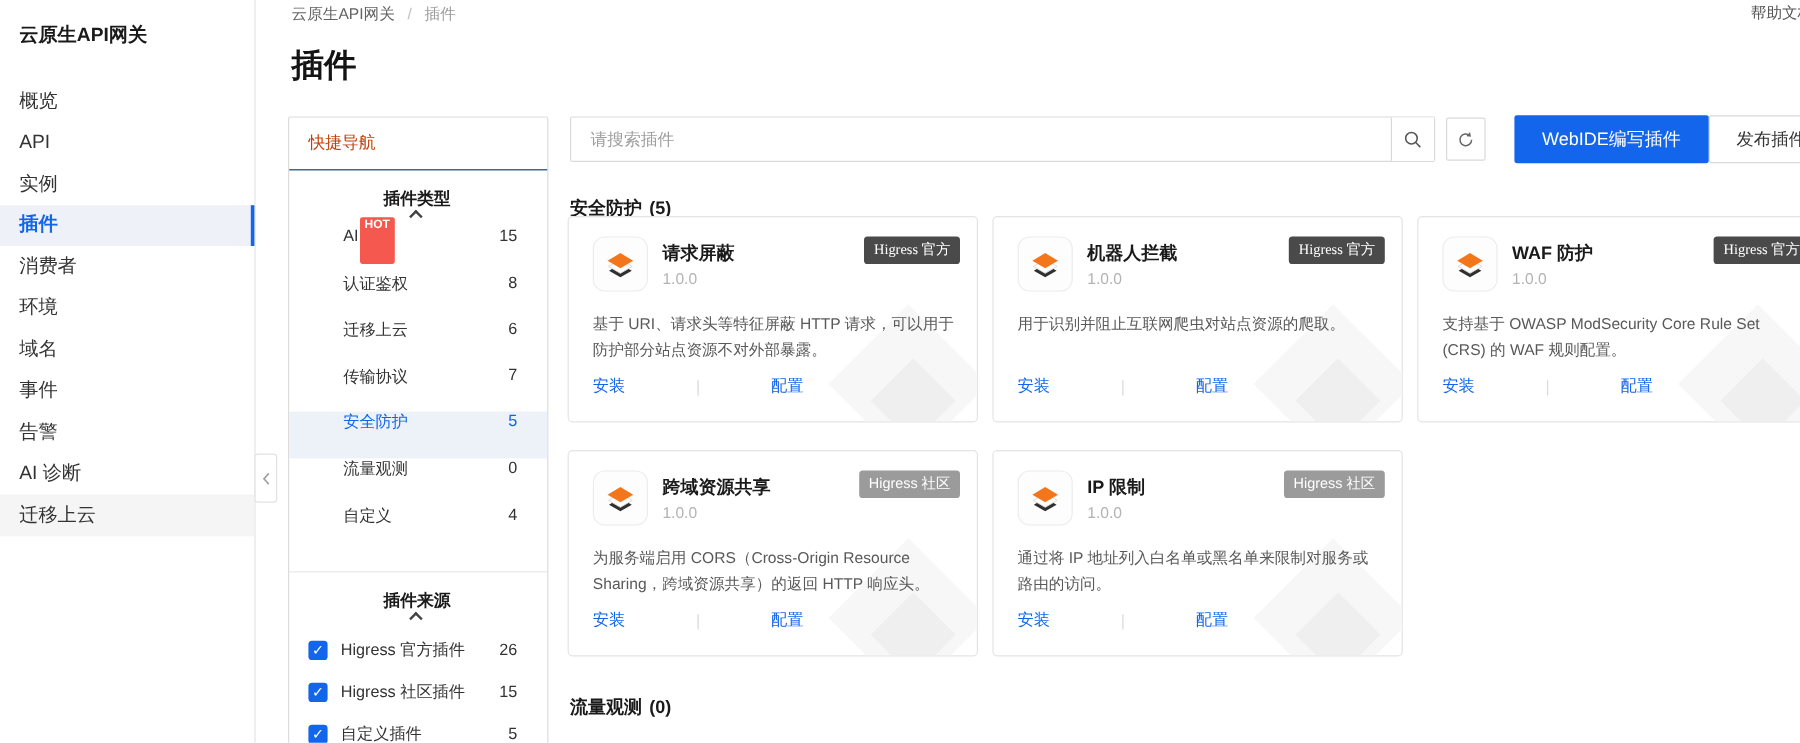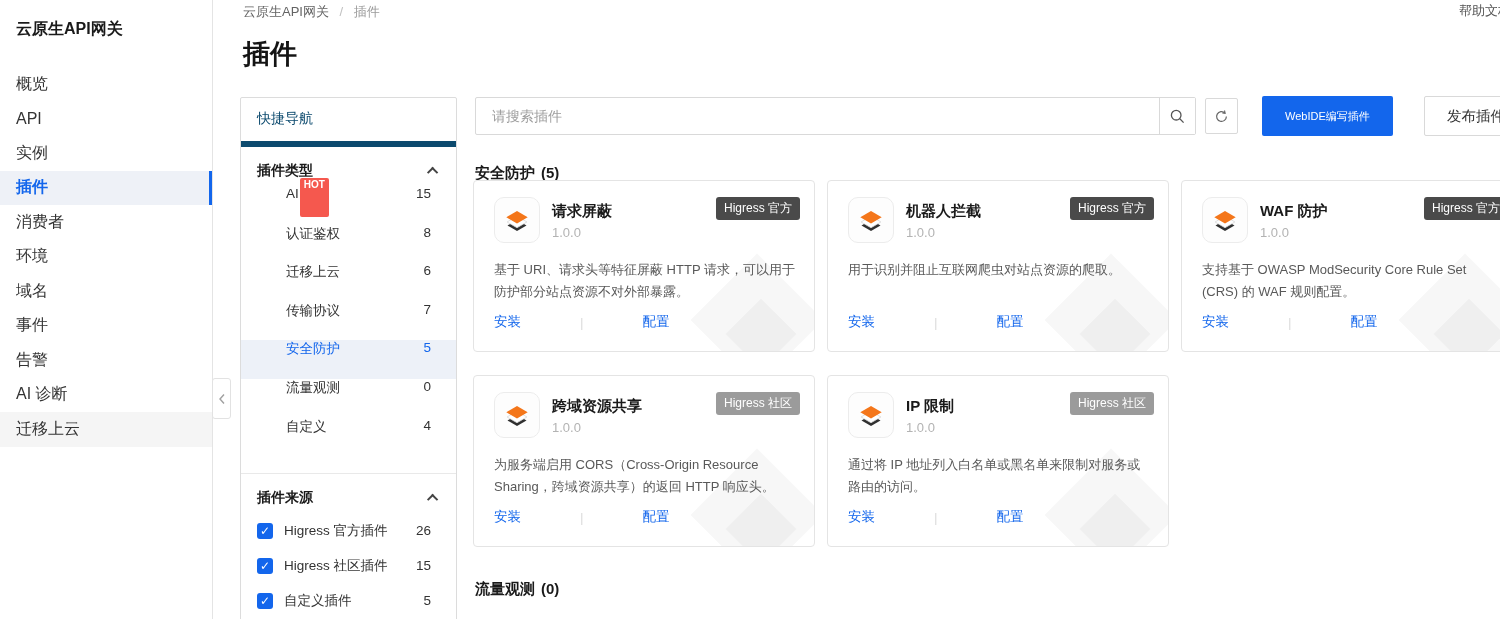--- a/index.html
+++ b/index.html
@@ -25,23 +25,23 @@
   .breadcrumb { position:absolute; left:243px; top:2px; font-size:13px; height:20px; line-height:20px; }
   .breadcrumb .root { color:#636363; cursor:pointer; }
   .breadcrumb .sep { color:#c0c0c0; margin:0 7px; }
   .breadcrumb .cur { color:#9b9b9b; }
   .help-link { position:absolute; left:1459px; top:2px; font-size:13px; color:#555; white-space:nowrap; cursor:pointer; }
   .page-title { position:absolute; left:243px; top:36px; font-size:27px; font-weight:bold; color:#141414; }
 
   
   .filter-panel { position:absolute; left:240px; top:97px; width:217px; height:540px;
     border:1px solid #dcdcdc; border-radius:2px; background:#fff; }
-  .quick-nav { padding:12px 16px 13px; font-size:14px; color:#0c4a6e; border-bottom:6px solid #0c4a6e; }
+  .quick-nav { padding:12px 16px 13px; font-size:14px; color:#c2410c; border-bottom:1px solid #0c4a6e; }
   .group-title { display:flex; align-items:center; justify-content:space-between;
-    padding:15px 18px 6px 16px; font-size:14px; font-weight:bold; color:#1a1a1a; }
+    padding:15px 18px 6px 16px; font-size:14px; font-weight:bold; color:#1a1a1a;flex-direction:column; }
   .chev-up { width:8px; height:8px; border-left:2px solid #444; border-top:2px solid #444;
     transform:rotate(45deg) translateY(2px); display:inline-block; cursor:pointer; }
   .type-item { height:38.6px; display:flex; padding:0 25px 0 45px;
     font-size:13.5px; color:#333; cursor:pointer; }
   .type-item .cnt { margin-left:auto; color:#333; }
   .type-item.active { background:#edf1f8; color:#1366ec; }
   .type-item.active .cnt { color:#1366ec; }
   .hot-badge { display:inline-block; background:#f5584e; color:#fff; font-size:10px; font-weight:bold;
     padding:1px 4px; border-radius:2px; margin-left:1px; transform:translateY(-8px); line-height:12px; }
   .panel-divider { border-top:1px solid #e9e9e9; margin-top:17px; }
@@ -56,39 +56,39 @@
     border:1px solid #d9d9d9; border-radius:2px; display:flex; background:#fff; }
   .search-input { flex:1; border:none; outline:none; padding:0 16px; font-size:14px;
     color:#333; font-family:inherit; background:transparent; }
   .search-input::placeholder { color:#9e9e9e; }
   .search-btn { width:36px; border-left:1px solid #d9d9d9; background:#fff; display:flex;
     align-items:center; justify-content:center; cursor:pointer; }
   .refresh-btn { position:absolute; left:1205px; top:98px; width:33px; height:36px;
     border:1px solid #d9d9d9; border-radius:2px; background:#fff; display:flex;
     align-items:center; justify-content:center; cursor:pointer; }
   .btn-primary { position:absolute; left:1262px; top:96px; height:40px; padding:0 23px;
-    background:#1366ec; color:#fff; font-size:11px; border:none; border-radius:2px;
+    background:#1366ec; color:#fff; font-size:15px; border:none; border-radius:2px;
     cursor:pointer; font-family:inherit; }
   .btn-default { position:absolute; left:1424px; top:96px; height:40px; width:108px;
     background:#fff; color:#333; font-size:14.5px; border:1px solid #d9d9d9; border-radius:2px;
     cursor:pointer; font-family:inherit; text-align:left; padding-left:22px; white-space:nowrap; }
 
   
   .section-header { position:absolute; font-size:15px; font-weight:bold; color:#1a1a1a; }
   .section-header .cnt { margin-left:6px; }
   .card { position:absolute; width:342px; height:172px; background:#fff;
     border:1px solid #e4e4e4; border-radius:4px; overflow:hidden; }
   .card .plug-icon { position:absolute; left:20px; top:16px; width:46px; height:46px;
     border:1px solid #ececec; border-radius:10px; background:#fdfdfd;
     display:flex; align-items:center; justify-content:center; }
   .card .c-title { position:absolute; left:78px; top:21px; font-size:15px; font-weight:bold; color:#1a1a1a; }
   .card .c-version { position:absolute; left:78px; top:44px; font-size:13px; color:#b3b3b3; }
   .card .c-badge { position:absolute; right:14px; top:16px; color:#fff; font-size:12px;
     padding:3px 8px; border-radius:3px; white-space:nowrap; }
-  .card .c-badge.official { background:#4a4a4a; }
+  .card .c-badge.official { background:#4a4a4a;font-family:Liberation Serif, serif; }
   .card .c-badge.community { background:#9b9b9b; }
   .card .c-desc { position:absolute; left:20px; top:78px; width:304px; font-size:13px;
     color:#595959; line-height:22px; }
   .card .c-actions { position:absolute; left:20px; top:132px; font-size:13.5px; display:flex; align-items:center;gap:48px; }
   .card .c-actions a { color:#1366ec; text-decoration:none; cursor:pointer; }
   .card .c-actions .divider { color:#dcdcdc; margin:0 11px; }
   .card .wm { position:absolute; right:-8px; bottom:-34px; width:130px; height:130px; pointer-events:none; }
   .card .wm::before { content:''; position:absolute; inset:18px; background:#f7f7f7; transform:rotate(45deg); }
   .card .wm::after { content:''; position:absolute; left:44px; top:54px; width:50px; height:50px;
     background:#efefef; transform:rotate(45deg); }

